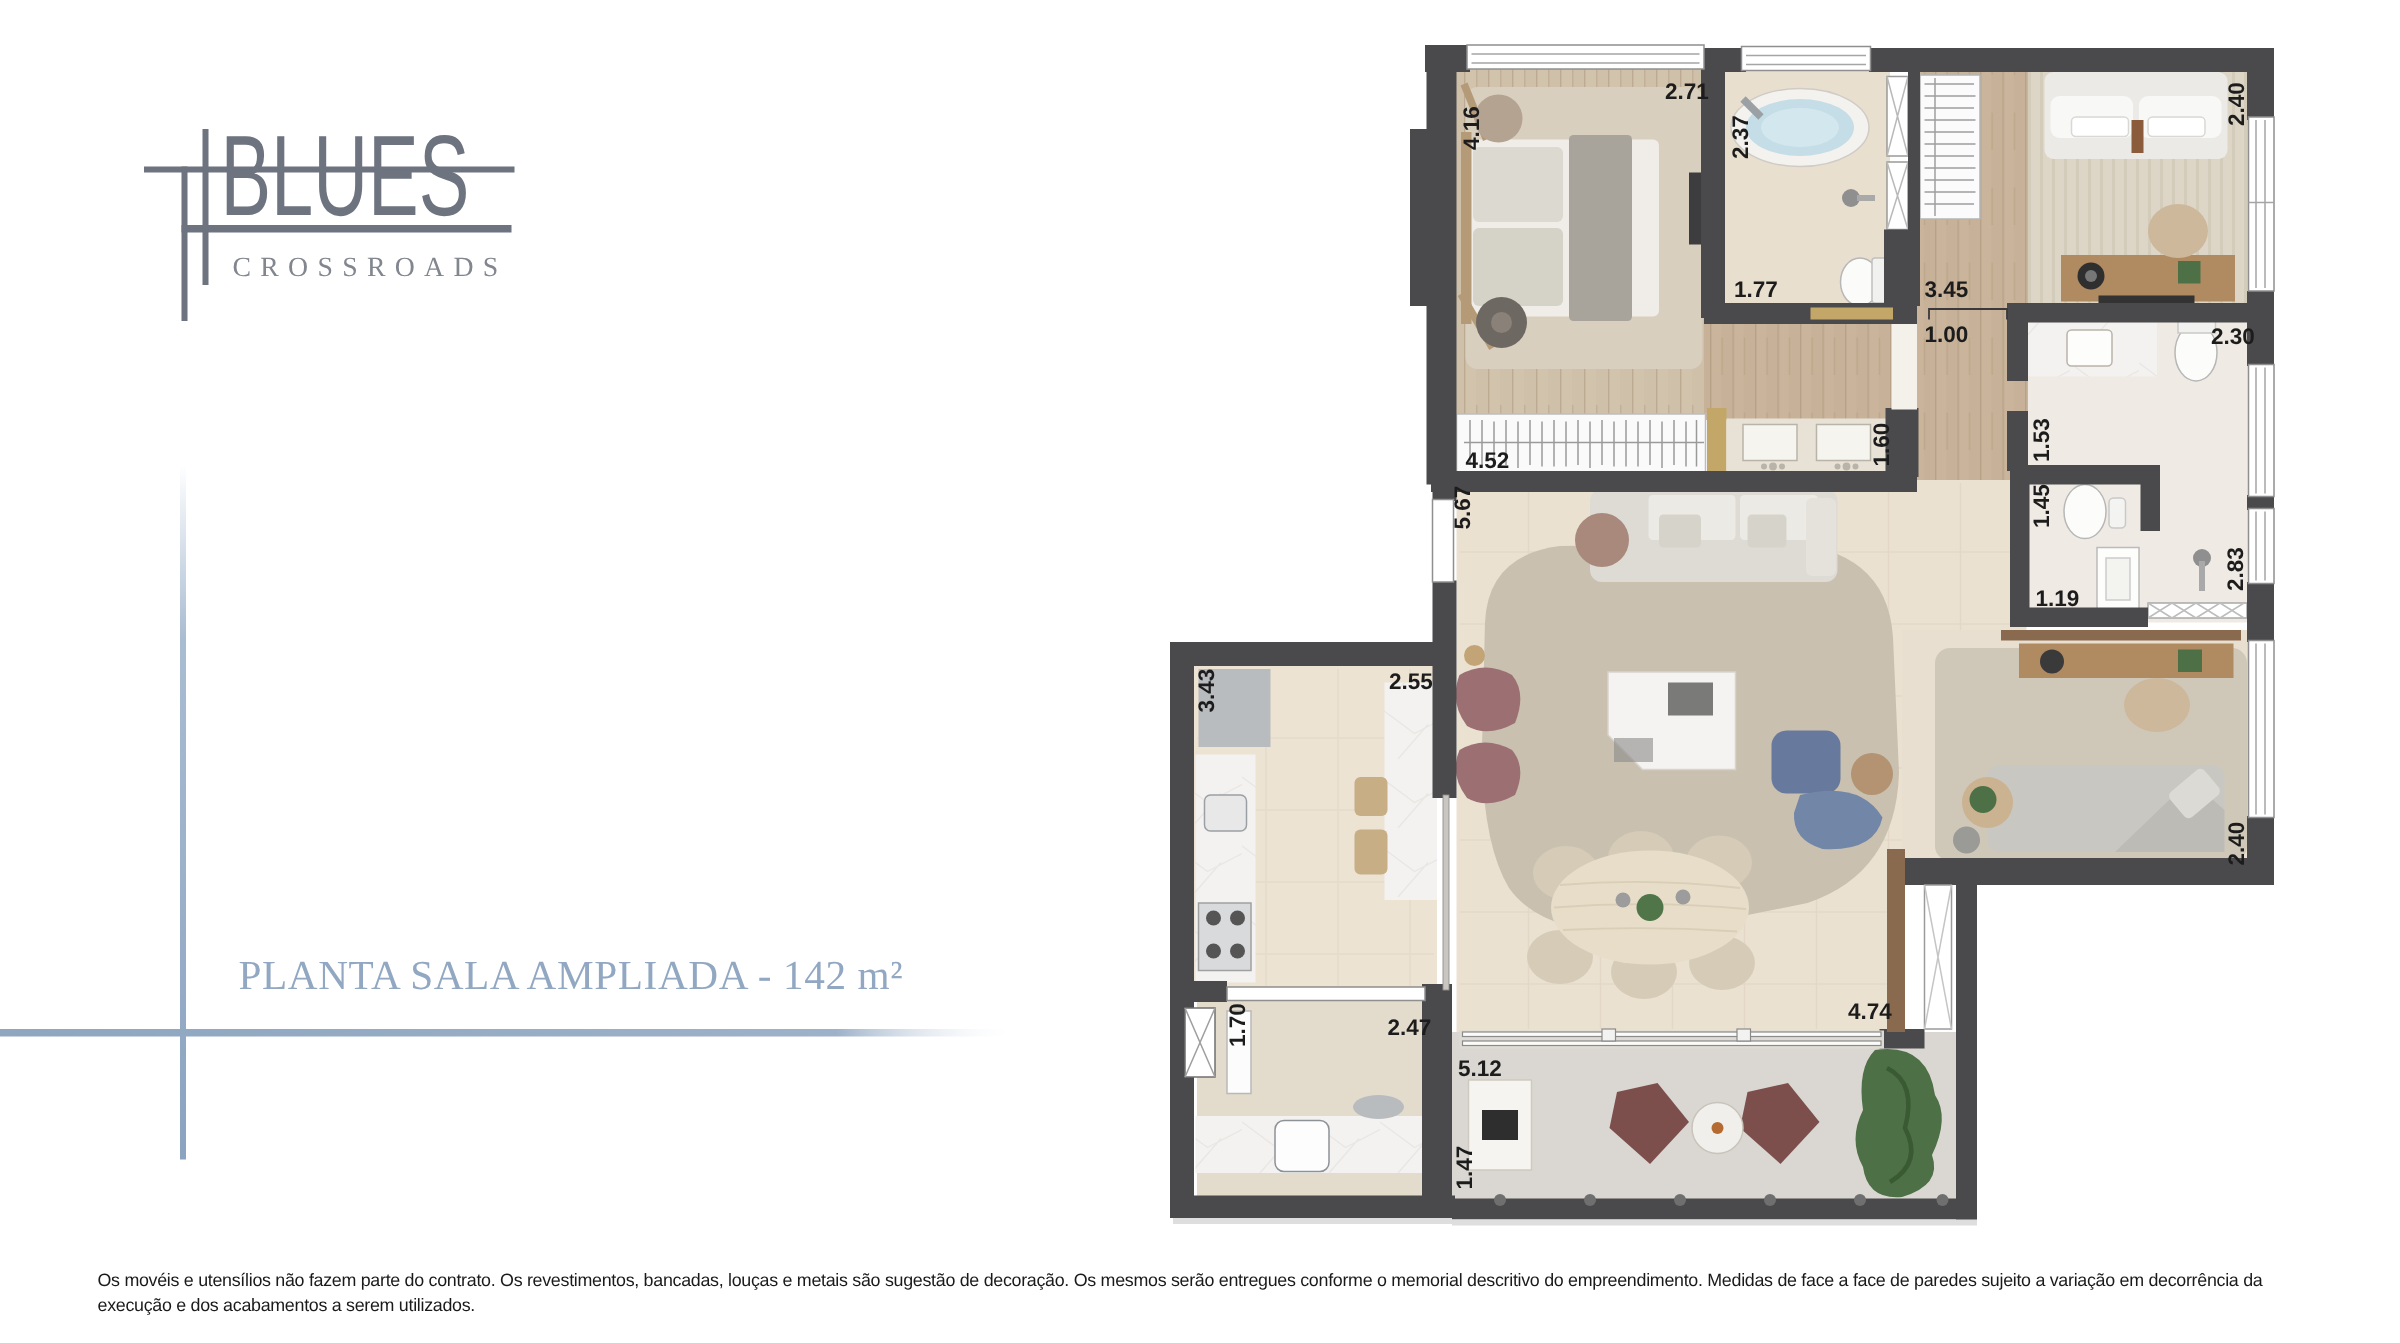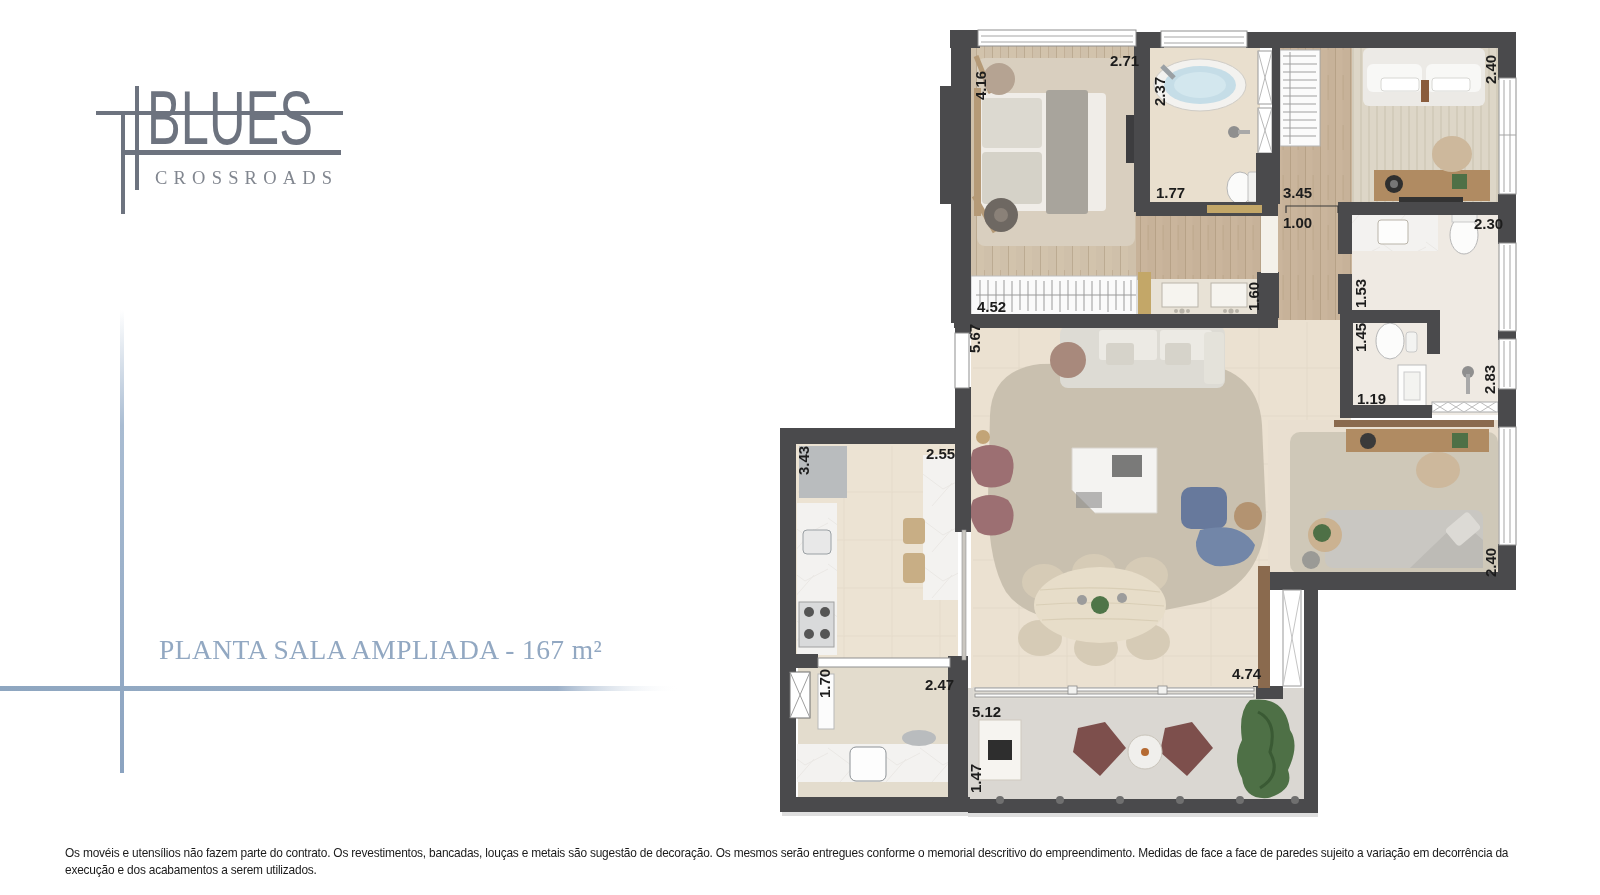--- a/index.html
+++ b/index.html
@@ -27,21 +27,21 @@
   <stop offset="1" stop-color="#8ba3c0" stop-opacity="1"></stop>
 </linearGradient>
 <linearGradient id="hfade" x1="0" y1="0" x2="1" y2="0">
   <stop offset="0" stop-color="#8ea6c0"></stop>
   <stop offset="0.82" stop-color="#9db1c9"></stop>
   <stop offset="1" stop-color="#ffffff" stop-opacity="0"></stop>
 </linearGradient>
 <rect x="120" y="310" width="4" height="463" fill="url(#vfade)"></rect>
 <rect x="0" y="686" width="680" height="5" fill="url(#hfade)"></rect>
 </svg>
-<div class="title">PLANTA SALA AMPLIADA - 167 m²</div>
+<div class="title">PLANTA SALA AMPLIADA - 142 m²</div>
 <div class="disc">
       <div style="white-space:nowrap">Os movéis e utensílios não fazem parte do contrato. Os revestimentos, bancadas, louças e metais são sugestão de decoração. Os mesmos serão entregues conforme o memorial descritivo do empreendimento. Medidas de face a face de paredes sujeito a variação em decorrência da</div>
       <div>execução e dos acabamentos a serem utilizados.</div>
     </div>
 
 <svg id="plan" width="1600" height="895" viewBox="0 0 1600 895" style="position:absolute;left:0;top:0">
 <defs>
 <pattern id="woodV" width="16" height="60" patternUnits="userSpaceOnUse">
   <rect width="16" height="60" fill="#cfc0aa"></rect>
   <rect x="0" width="1" height="60" fill="#bcab92"></rect>

